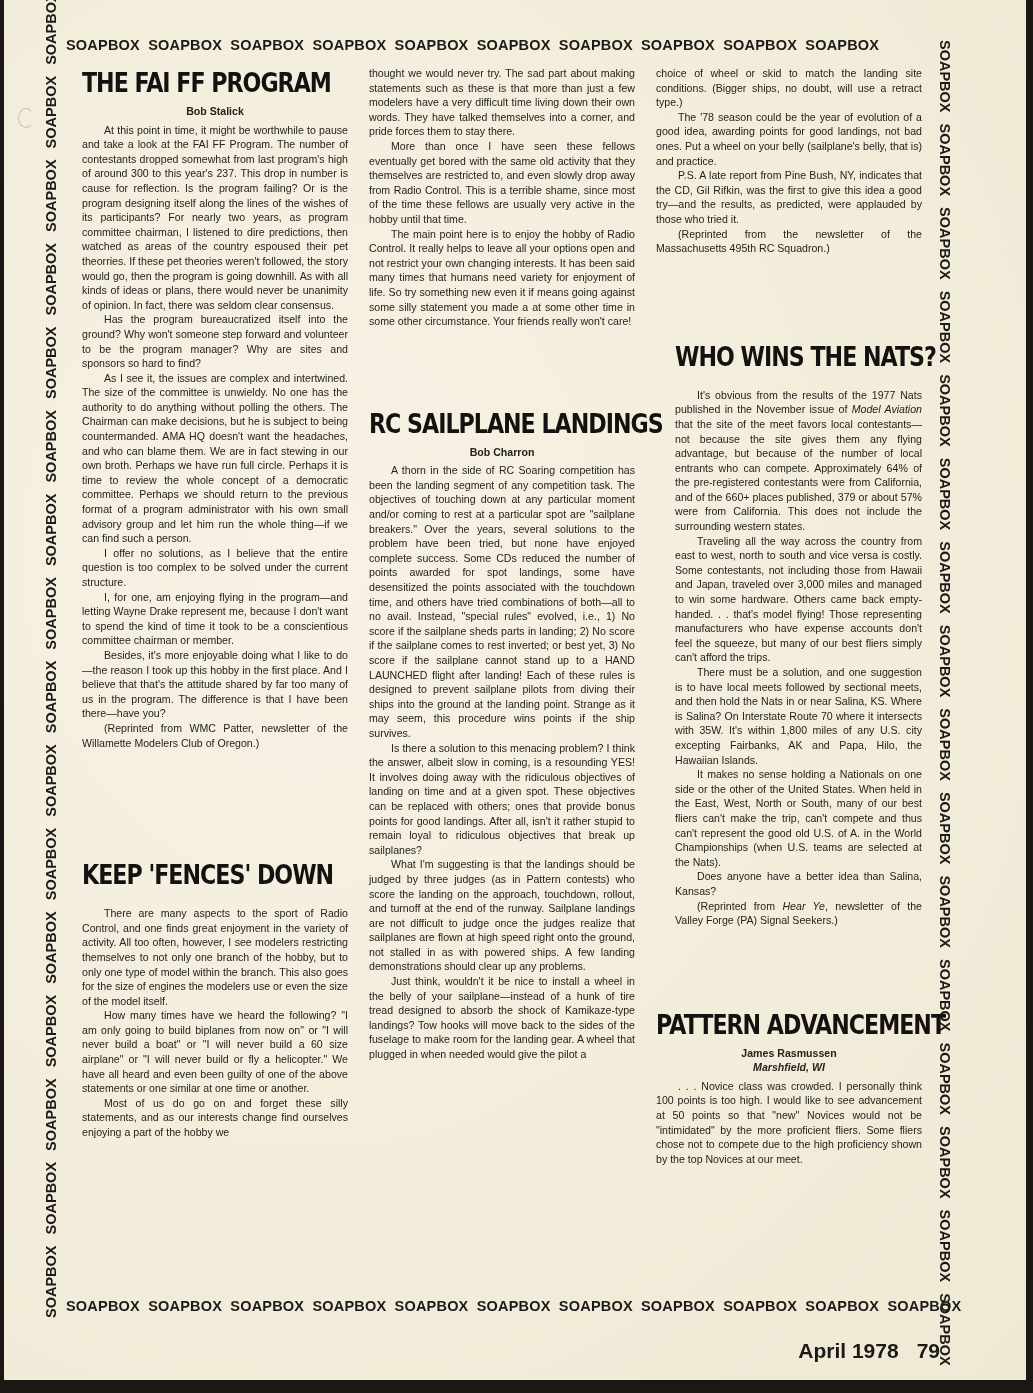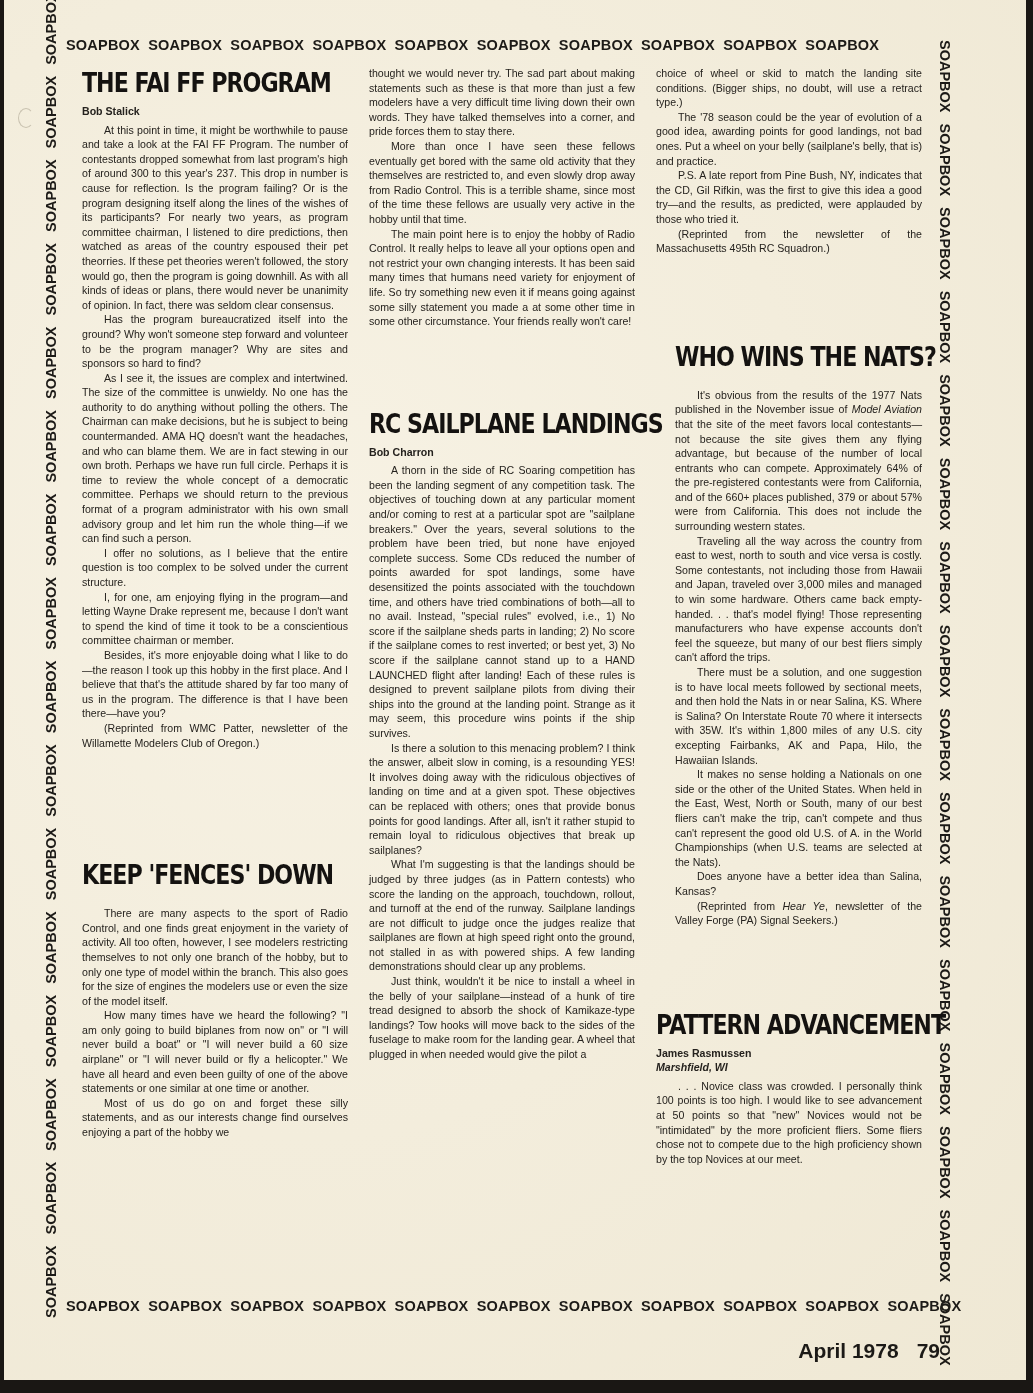--- a/index.html
+++ b/index.html
@@ -36,21 +36,21 @@
   }
   .col1 { left: 78px; top: 66px; width: 266px; }
   .col2 { left: 365px; top: 66px; width: 266px; }
   .col3 { left: 652px; top: 66px; width: 266px; }
   h2 {
     margin: 0; font-family: "DejaVu Sans", sans-serif; font-weight: bold;
     font-size: 27px; line-height: 34px; letter-spacing: -1.2px;
     transform: scaleX(0.82); transform-origin: 0 50%; white-space: nowrap;
     color: #141210;
   }
-  .byline { text-align: left; font-weight: bold; font-size: 10.6px; margin: 4px 0 4px 0; }
+  .byline { text-align: center; font-weight: bold; font-size: 10.6px; margin: 4px 0 4px 0; }
   p { margin: 0; text-indent: 22px; }
   .footer {
     position: absolute; right: 86px; top: 1339px; font-weight: bold; font-size: 21px; color: #1c1a17;
   }
   .footer .num { margin-left: 18px; }
   .punch {
     position: absolute; left: 14px; top: 108px; width: 14px; height: 18px;
     border: 1px solid #c9c2b0; border-radius: 50%; border-right-color: transparent;
   }
 </style>

